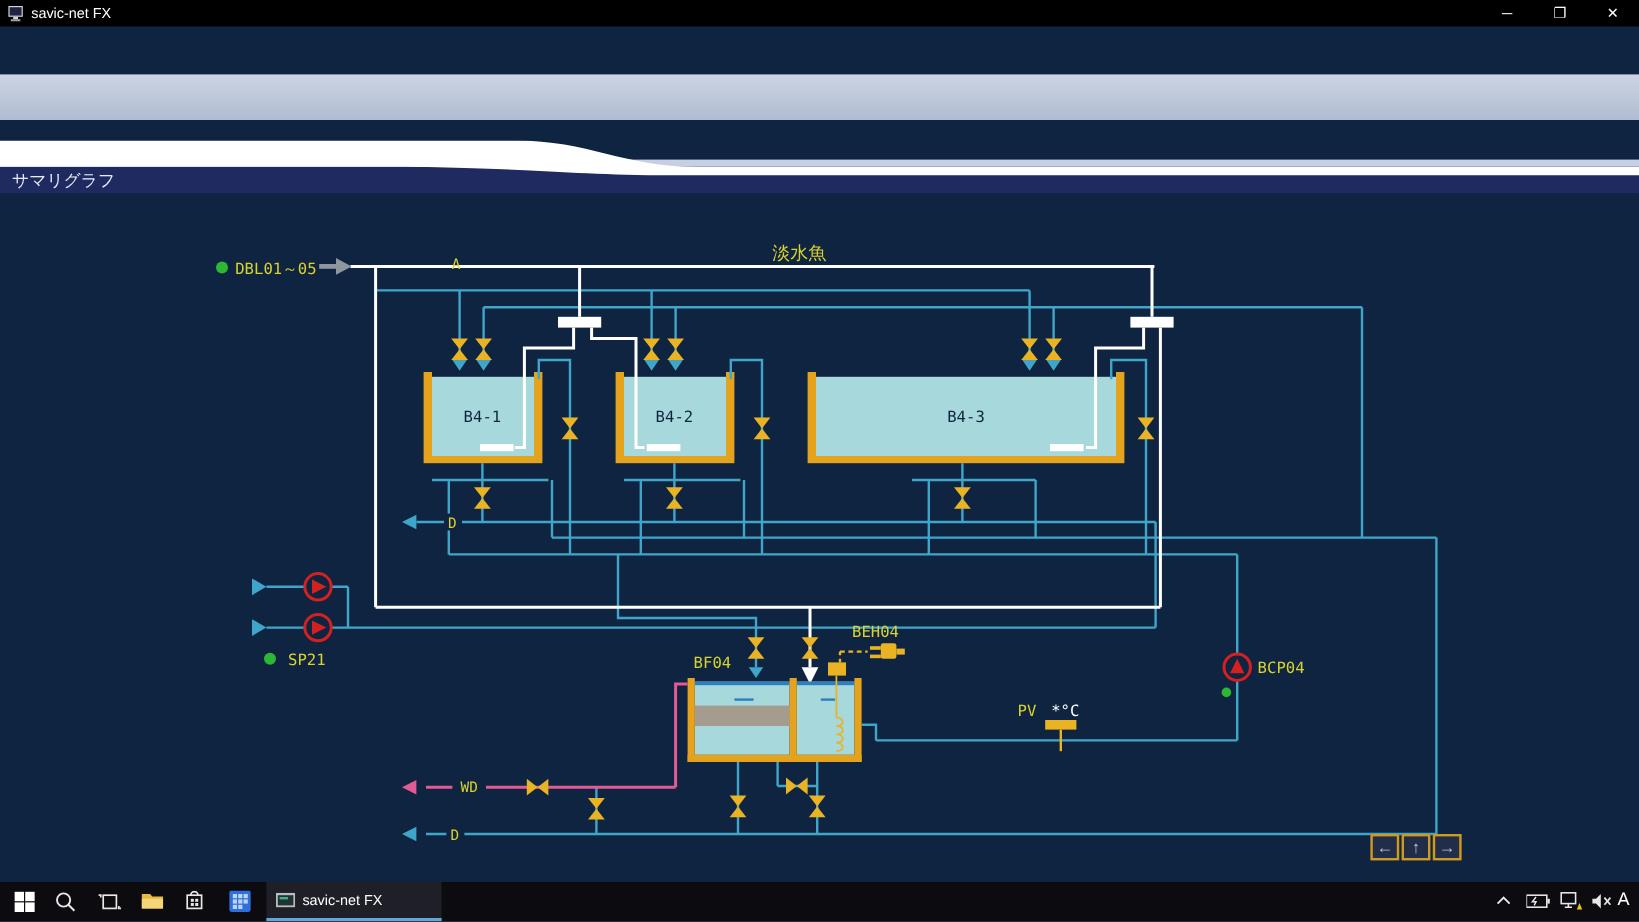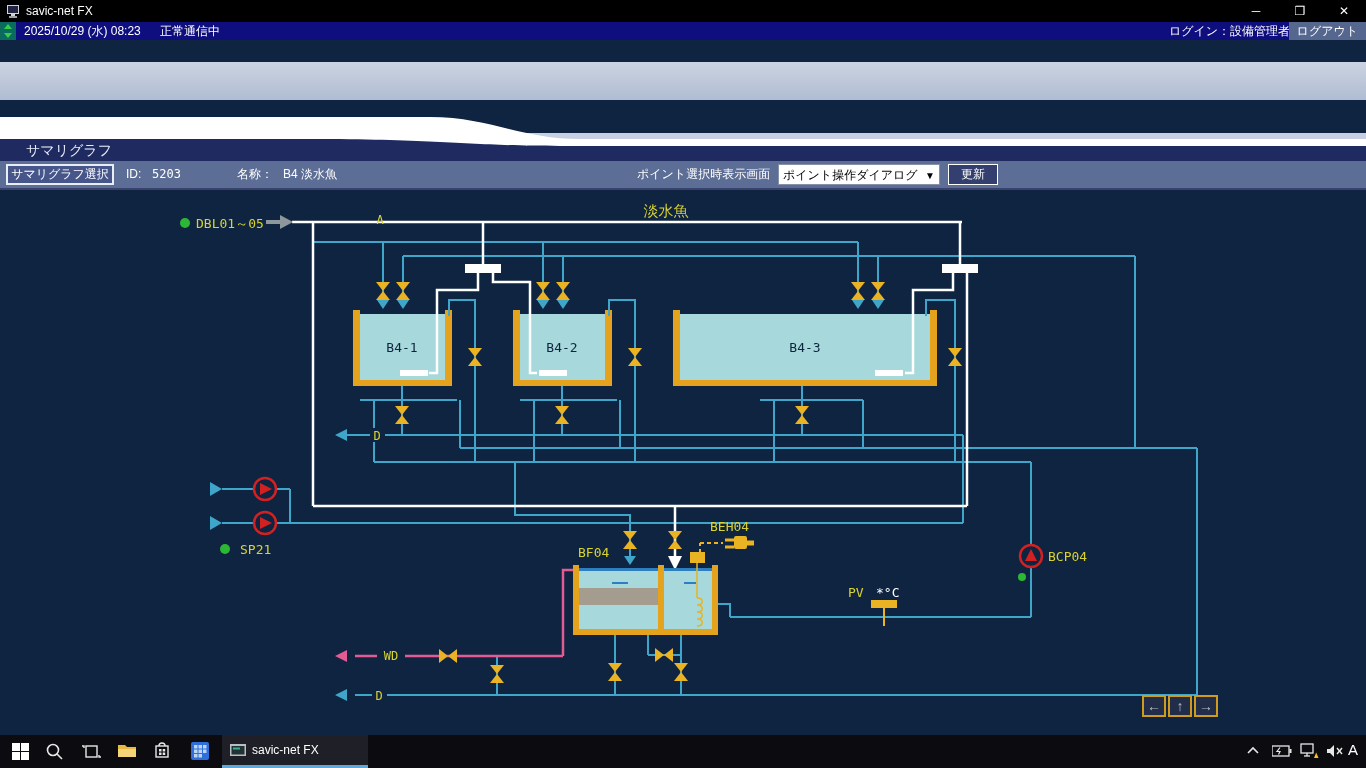--- a/index.html
+++ b/index.html
@@ -62,60 +62,36 @@
         <rect x="2" y="2" width="10" height="7" fill="#224"></rect>
       <rect x="5" y="10" width="4" height="2" fill="#cfd4d9"></rect>
         <rect x="3" y="12" width="8" height="2" fill="#9aa0a6"></rect>
     </svg>
     <span class="abs" style="left:26px;top:0;line-height:22px">savic-net FX</span>
     <div class="abs winctl" style="right:88px">─</div>
     <div class="abs winctl" style="right:44px">❐</div>
     <div class="abs winctl" style="right:0">✕</div>
   </div>
 
-  <div class="abs statusbar">
-    <svg class="abs" style="left:0;top:0" width="16" height="18">
-      <rect x="0" y="0" width="16" height="18" fill="#0b6b5e"></rect>
-      <path d="M8,2 L12,7 H4 Z" fill="#35d04a"></path>
-        <path d="M8,16 L12,11 H4 Z" fill="#35d04a"></path>
-    </svg>
-    <span class="abs" style="left:24px">2025/10/29 (水) 08:23</span>
-    <span class="abs" style="left:160px">正常通信中</span>
-    <span class="abs" style="right:76px">ログイン：設備管理者</span>
-    <div class="abs logoutbtn">ログアウト</div>
-  </div>
 
 
   <div class="abs bandgap"></div>
 
 
 
   <div class="abs lightstrip"></div>
 
   <div class="abs ptitle">
-    <span style="padding-left:26px">サマリグラフ</span>
+    <span style="padding-left:10px">サマリグラフ</span>
   </div>
 
   <svg class="abs" style="left:0;top:117px;pointer-events:none" width="1366" height="30">
     <path d="M0,0 H430 C490,0 520,22 580,22 H1366 V29 H560 C470,29 450,22 300,22 H0 Z" fill="#ffffff"></path>
   </svg>
 
-  <div class="abs infobar">
-    <div class="abs selbtn">サマリグラフ選択</div>
-    <span class="abs" style="left:126px;line-height:27px">ID:</span>
-    <span class="abs" style="left:152px;line-height:27px;font-family:'DejaVu Sans Mono',monospace">5203</span>
-    <span class="abs" style="left:237px;line-height:27px">名称：</span>
-    <span class="abs" style="left:283px;line-height:27px">B4 淡水魚</span>
-    <span class="abs" style="left:637px;line-height:27px">ポイント選択時表示画面</span>
-    <div class="abs ddown">
-      <span style="padding-left:4px">ポイント操作ダイアログ</span>
-      <span class="abs" style="right:4px;top:0;font-size:10px">▼</span>
-    </div>
-    <div class="abs refbtn">更新</div>
-  </div>
 
   <div class="abs diagram">
   <svg width="1366" height="545" viewBox="0 0 1366 545">
     <defs>
       <g id="vv" fill="#e9b324">
             <path d="M-7,-9 H7 L0,0 Z"></path>
             <path d="M-7,9 H7 L0,0 Z"></path>
           </g>
       <g id="vh" fill="#e9b324">
             <path d="M-9,-7 V7 L0,0 Z"></path>

